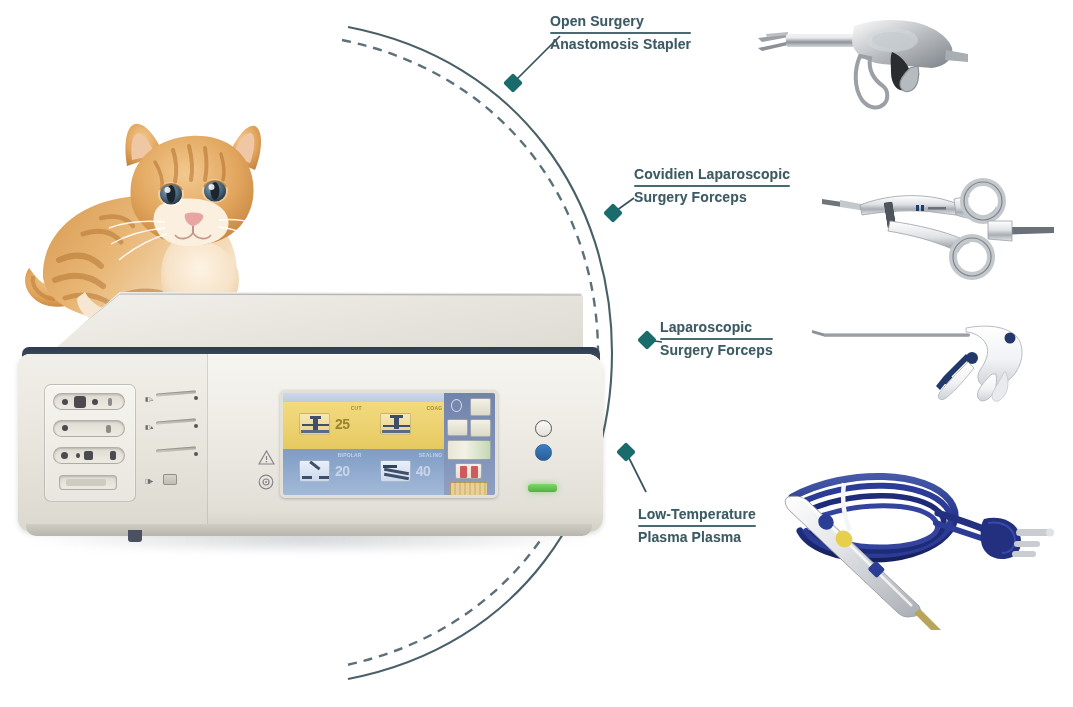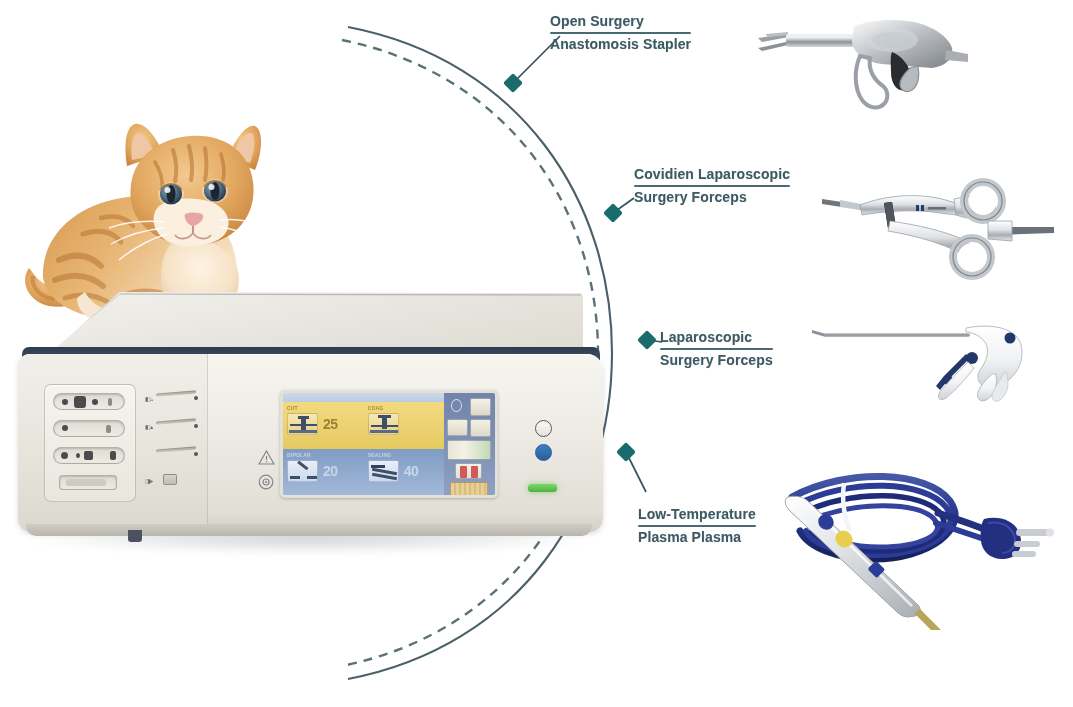--- a/index.html
+++ b/index.html
@@ -143,21 +143,21 @@
   .scr-top {
     position:absolute; left:0; top:9px; width:100%; height:47px;
     background:linear-gradient(180deg,#f2da7e 0%,#ecd170 55%,#e5c95f 100%);
     display:flex;
   }
   .scr-bot {
     position:absolute; left:0; top:56px; width:100%; height:52px;
     background:linear-gradient(180deg,#7f9cc4 0%,#8fa9cd 40%,#a7bddb 100%);
     display:flex;
   }
-  .cell { flex:1; position:relative; padding:3px 2px 0 4px; }
+  .cell { flex:1; position:relative; padding:3px 2px 0 16px;text-align:right; }
   .cell .clabel {
     font-size:5px; font-weight:700; letter-spacing:.2px;
     color:#8a6a1f; opacity:.72; white-space:nowrap;
     filter:blur(.35px);
   }
   .scr-bot .cell .clabel { color:#e8eef8; opacity:.62; }
   .cell .crow { display:flex; align-items:center; gap:5px; margin-top:2px; }
   .icon-tile {
     width:31px; height:22px; border-radius:2px;
     background:linear-gradient(180deg,#f6e8b4,#e9d389);
@@ -248,21 +248,21 @@
     <div class="rule"></div>
     <div class="ln">Anastomosis Stapler</div>
   </div>
 
   <div class="callout" style="left:634px; top:165px;">
     <div class="ln">Covidien Laparoscopic</div>
     <div class="rule"></div>
     <div class="ln">Surgery Forceps</div>
   </div>
 
-  <div class="callout" style="left:660px; top:328px;">
+  <div class="callout" style="left:660px; top:318px;">
     <div class="ln">Laparoscopic</div>
     <div class="rule"></div>
     <div class="ln">Surgery Forceps</div>
   </div>
 
   <div class="callout" style="left:638px; top:505px;">
     <div class="ln">Low-Temperature</div>
     <div class="rule"></div>
     <div class="ln">Plasma Plasma</div>
   </div>

